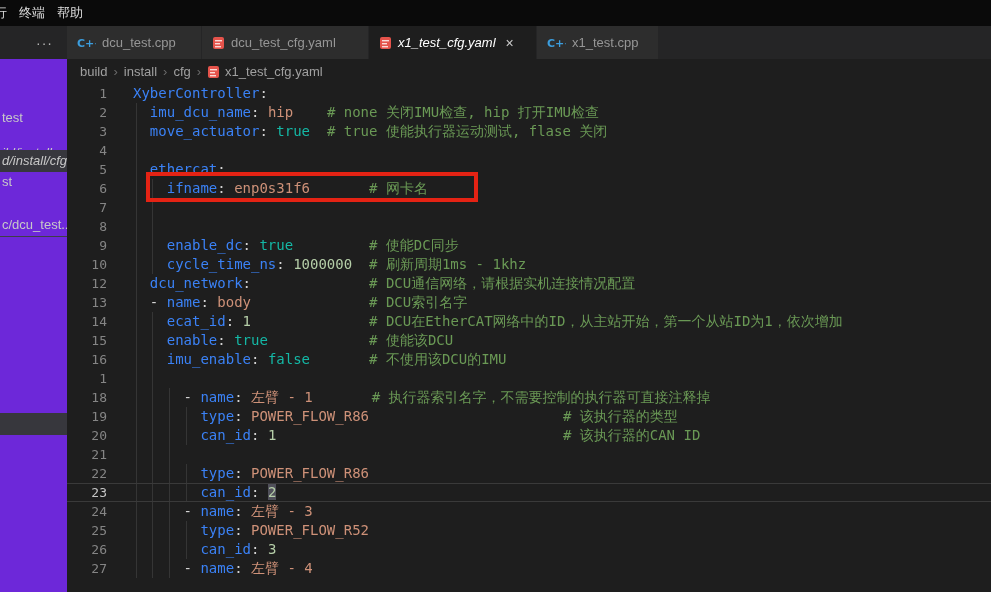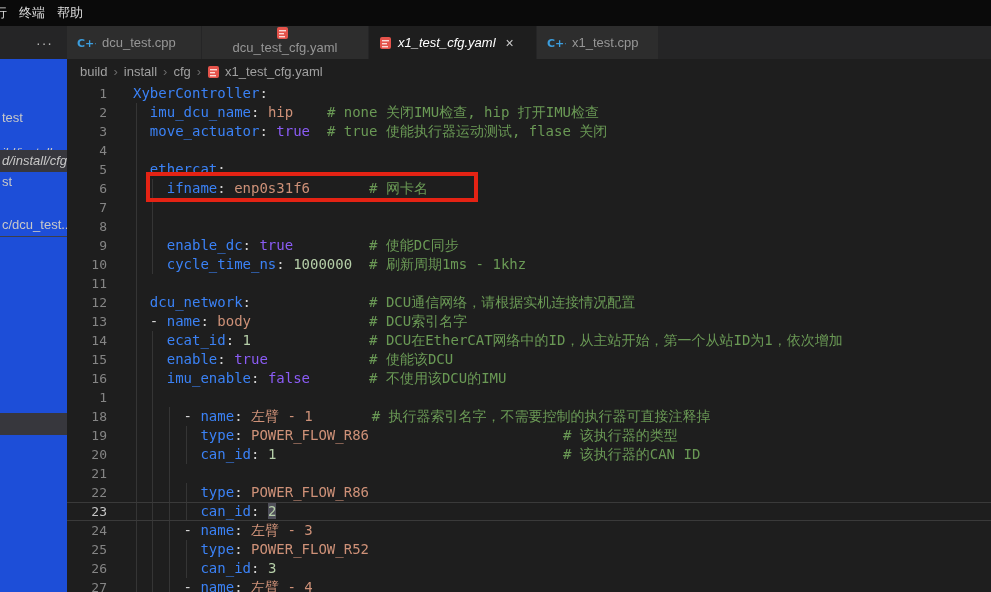--- a/index.html
+++ b/index.html
@@ -17,21 +17,21 @@
                 font-size:14px;letter-spacing:1px;}
   .tab{display:flex;align-items:center;box-sizing:border-box;padding:0 10px;
        background:#2d2d2d;color:#969696;font-size:13px;margin-right:1px;
        white-space:nowrap;overflow:hidden;}
   .tab.active{background:#1e1e1e;color:#ffffff;}
   .tab.active .tab-label{font-style:italic;}
   .tab .ficon{margin-right:6px;display:inline-flex;align-items:center;}
   .tab .close{margin-left:10px;color:#cccccc;font-size:14px;line-height:1;}
   
   .main{display:flex;height:533px;}
-  .sidebar{width:67px;background:#1d4ed8;position:relative;flex:none;overflow:hidden;}
+  .sidebar{width:67px;background:#6d28d9;position:relative;flex:none;overflow:hidden;}
   .sb-item{position:absolute;left:0;right:0;height:20px;line-height:20px;
            font-size:13px;color:#c8c8c8;white-space:nowrap;overflow:hidden;padding-left:2px;}
   .sb-item.selected{background:#37373d;height:22px;line-height:22px;}
   .sb-item.italic{font-style:italic;}
   .sb-sep{position:absolute;left:0;right:0;height:1px;background:#3f3f46;}
   .editor{flex:1;position:relative;background:#1e1e1e;overflow:hidden;}
   .breadcrumb{height:25px;display:flex;align-items:center;padding-left:13px;
               font-size:13px;color:#a0a0a0;}
   .bc-sep{color:#6a6a6a;margin:0 6px;}
   .bc-file{display:flex;align-items:center;}
@@ -39,21 +39,21 @@
   
   .code{position:relative;font-family:"DejaVu Sans Mono","Liberation Mono",monospace;
         font-size:14px;}
   .code-line{position:relative;height:19px;line-height:19px;white-space:pre;box-sizing:border-box;}
   .code-line.current{border-top:1px solid #3a3a3a;border-bottom:1px solid #3a3a3a;line-height:17px;}
   .ln{position:absolute;left:0;width:40px;text-align:right;color:#858585;font-size:13px;}
   .code-line.current .ln{color:#c6c6c6;}
   .lt{position:absolute;left:66px;top:0;}
   .guide{position:absolute;top:0;height:100%;width:1px;background:#353535;}
   .tk-k{color:#3b82f6}.tk-s{color:#ce9178}.tk-n{color:#b5cea8}
-  .tk-b{color:#8b5cf6}.tk-c{color:#6a9955}.tk-p{color:#d4d4d4}
+  .tk-b{color:#14b8a6}.tk-c{color:#6a9955}.tk-p{color:#d4d4d4}
   .tk-hl{background:#50505a;}
   .redbox{position:absolute;border:4px solid #e52314;box-sizing:border-box;
           z-index:6;pointer-events:none;}
 </style>
 </head>
 <body>
 
 <div class="menubar" id="menubar">
     <span class="menu-item">行</span>
     <span class="menu-item">终端</span>
@@ -64,21 +64,21 @@
   <div class="tab-overflow">···</div>
   <div id="tabs" style="display:flex;">
       <div class="tab" style="width: 134px;">
         <span class="ficon">
           <svg width="19" height="12" viewBox="0 0 19 12">
             <text x="0" y="10" fill="#3b9ddd" font-size="11" font-weight="bold" font-family="DejaVu Sans, sans-serif">C++</text>
           </svg>
         </span>
         <span class="tab-label">dcu_test.cpp</span>
       </div>
-      <div class="tab" style="width: 166px; flex-direction: column;">
+      <div class="tab" style="width: 166px;">
         <span class="ficon">
           <svg width="13" height="14" viewBox="0 0 13 14">
             <rect x="1" y="1" width="11" height="12" rx="2" fill="#e5534b"></rect>
             <rect x="3" y="4" width="7" height="1.4" fill="#fbd9d6"></rect>
             <rect x="3" y="7" width="5" height="1.4" fill="#fbd9d6"></rect>
             <rect x="3" y="10" width="6" height="1.4" fill="#fbd9d6"></rect>
           </svg>
         </span>
         <span class="tab-label">dcu_test_cfg.yaml</span>
       </div>
@@ -139,21 +139,20 @@
         <div class="code-line"><span class="ln">1</span><span class="lt"><span class="tk-k">XyberController</span><span class="tk-p">:</span></span></div>
         <div class="code-line"><span class="ln">2</span><span class="guide" style="left: 68.5px;"></span><span class="lt"><span class="tk-p">  </span><span class="tk-k">imu_dcu_name</span><span class="tk-p">: </span><span class="tk-s">hip</span><span class="tk-p">    </span><span class="tk-c"># none 关闭IMU检查, hip 打开IMU检查</span></span></div>
         <div class="code-line"><span class="ln">3</span><span class="guide" style="left: 68.5px;"></span><span class="lt"><span class="tk-p">  </span><span class="tk-k">move_actuator</span><span class="tk-p">: </span><span class="tk-b">true</span><span class="tk-p">  </span><span class="tk-c"># true 使能执行器运动测试, flase 关闭</span></span></div>
         <div class="code-line"><span class="ln">4</span><span class="guide" style="left: 68.5px;"></span><span class="lt"></span></div>
         <div class="code-line"><span class="ln">5</span><span class="guide" style="left: 68.5px;"></span><span class="lt"><span class="tk-p">  </span><span class="tk-k">ethercat</span><span class="tk-p">:</span></span></div>
         <div class="code-line"><span class="ln">6</span><span class="guide" style="left: 68.5px;"></span><span class="guide" style="left: 85.3px;"></span><span class="lt"><span class="tk-p">    </span><span class="tk-k">ifname</span><span class="tk-p">: </span><span class="tk-s">enp0s31f6</span><span class="tk-p">       </span><span class="tk-c"># 网卡名</span></span></div>
         <div class="code-line"><span class="ln">7</span><span class="guide" style="left: 68.5px;"></span><span class="guide" style="left: 85.3px;"></span></div>
         <div class="code-line"><span class="ln">8</span><span class="guide" style="left: 68.5px;"></span><span class="guide" style="left: 85.3px;"></span></div>
         <div class="code-line"><span class="ln">9</span><span class="guide" style="left: 68.5px;"></span><span class="guide" style="left: 85.3px;"></span><span class="lt"><span class="tk-p">    </span><span class="tk-k">enable_dc</span><span class="tk-p">: </span><span class="tk-b">true</span><span class="tk-p">         </span><span class="tk-c"># 使能DC同步</span></span></div>
         <div class="code-line"><span class="ln">10</span><span class="guide" style="left: 68.5px;"></span><span class="guide" style="left: 85.3px;"></span><span class="lt"><span class="tk-p">    </span><span class="tk-k">cycle_time_ns</span><span class="tk-p">: </span><span class="tk-n">1000000</span><span class="tk-p">  </span><span class="tk-c"># 刷新周期1ms - 1khz</span></span></div>
-        <div class="code-line"><span class="ln">11</span><span class="guide" style="left: 68.5px;"></span><span class="lt"></span></div>
         <div class="code-line"><span class="ln">12</span><span class="guide" style="left: 68.5px;"></span><span class="lt"><span class="tk-p">  </span><span class="tk-k">dcu_network</span><span class="tk-p">:</span><span class="tk-p">              </span><span class="tk-c"># DCU通信网络，请根据实机连接情况配置</span></span></div>
         <div class="code-line"><span class="ln">13</span><span class="guide" style="left: 68.5px;"></span><span class="lt"><span class="tk-p">  - </span><span class="tk-k">name</span><span class="tk-p">: </span><span class="tk-s">body</span><span class="tk-p">              </span><span class="tk-c"># DCU索引名字</span></span></div>
         <div class="code-line"><span class="ln">14</span><span class="guide" style="left: 68.5px;"></span><span class="guide" style="left: 85.3px;"></span><span class="lt"><span class="tk-p">    </span><span class="tk-k">ecat_id</span><span class="tk-p">: </span><span class="tk-n">1</span><span class="tk-p">              </span><span class="tk-c"># DCU在EtherCAT网络中的ID，从主站开始，第一个从站ID为1，依次增加</span></span></div>
         <div class="code-line"><span class="ln">15</span><span class="guide" style="left: 68.5px;"></span><span class="guide" style="left: 85.3px;"></span><span class="lt"><span class="tk-p">    </span><span class="tk-k">enable</span><span class="tk-p">: </span><span class="tk-b">true</span><span class="tk-p">            </span><span class="tk-c"># 使能该DCU</span></span></div>
         <div class="code-line"><span class="ln">16</span><span class="guide" style="left: 68.5px;"></span><span class="guide" style="left: 85.3px;"></span><span class="lt"><span class="tk-p">    </span><span class="tk-k">imu_enable</span><span class="tk-p">: </span><span class="tk-b">false</span><span class="tk-p">       </span><span class="tk-c"># 不使用该DCU的IMU</span></span></div>
         <div class="code-line"><span class="ln">1</span><span class="guide" style="left: 68.5px;"></span><span class="guide" style="left: 85.3px;"></span></div>
         <div class="code-line"><span class="ln">18</span><span class="guide" style="left: 68.5px;"></span><span class="guide" style="left: 85.3px;"></span><span class="guide" style="left: 102.1px;"></span><span class="lt"><span class="tk-p">      - </span><span class="tk-k">name</span><span class="tk-p">: </span><span class="tk-s">左臂 - 1</span><span class="tk-p">       </span><span class="tk-c"># 执行器索引名字，不需要控制的执行器可直接注释掉</span></span></div>
         <div class="code-line"><span class="ln">19</span><span class="guide" style="left: 68.5px;"></span><span class="guide" style="left: 85.3px;"></span><span class="guide" style="left: 102.1px;"></span><span class="guide" style="left: 118.9px;"></span><span class="lt"><span class="tk-p">        </span><span class="tk-k">type</span><span class="tk-p">: </span><span class="tk-s">POWER_FLOW_R86</span><span class="tk-p">                       </span><span class="tk-c"># 该执行器的类型</span></span></div>
         <div class="code-line"><span class="ln">20</span><span class="guide" style="left: 68.5px;"></span><span class="guide" style="left: 85.3px;"></span><span class="guide" style="left: 102.1px;"></span><span class="guide" style="left: 118.9px;"></span><span class="lt"><span class="tk-p">        </span><span class="tk-k">can_id</span><span class="tk-p">: </span><span class="tk-n">1</span><span class="tk-p">                                  </span><span class="tk-c"># 该执行器的CAN ID</span></span></div>
         <div class="code-line"><span class="ln">21</span><span class="guide" style="left: 68.5px;"></span><span class="guide" style="left: 85.3px;"></span><span class="guide" style="left: 102.1px;"></span></div>

